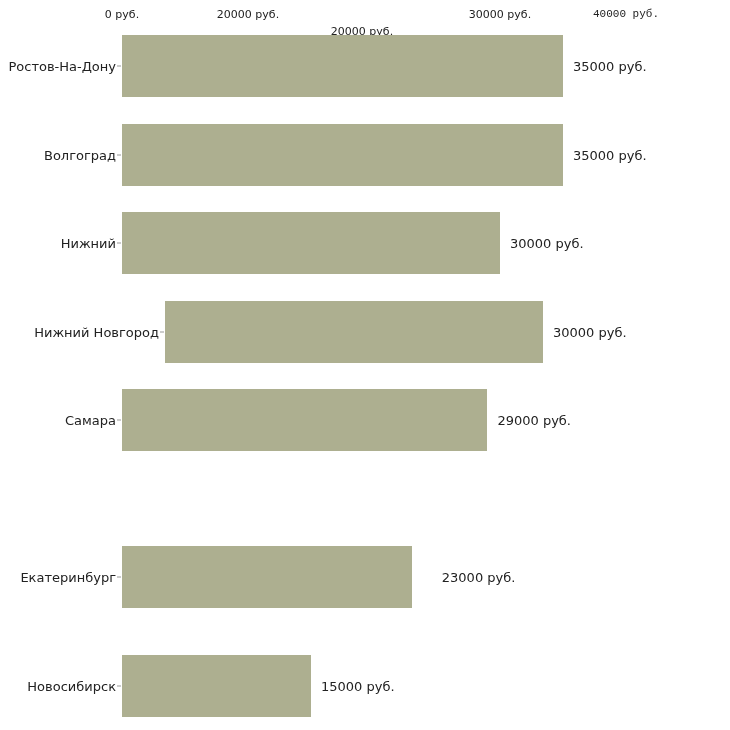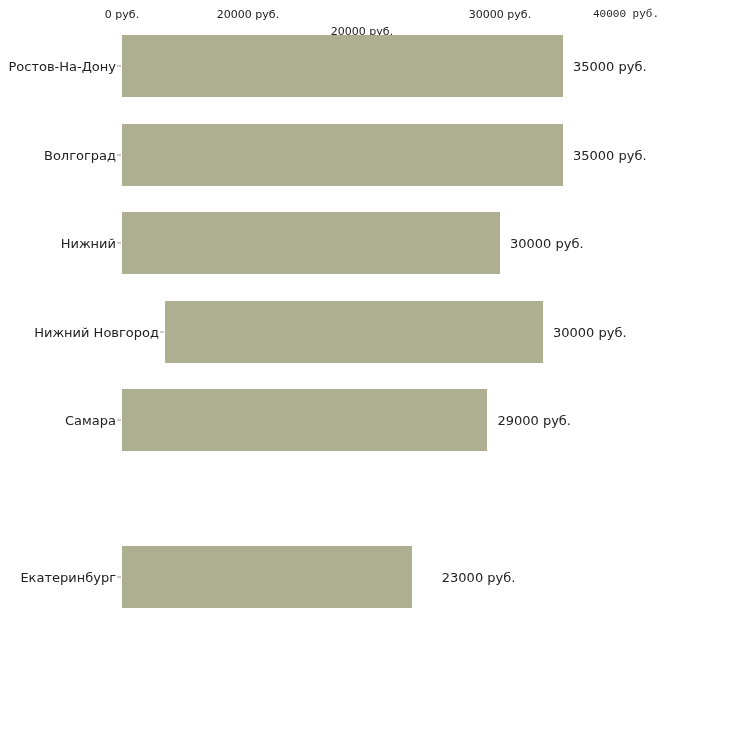--- a/index.html
+++ b/index.html
@@ -123,14 +123,20 @@
         <span class="cat-tickmark"></span>
         <div class="bar" style="width: 365.4px; background: rgb(173, 175, 144);"></div>
         <span class="bar-value" style="left: 365.4px;">29000 руб.</span>
       </div>
       <div class="row" style="top: 524px; height: 62px;">
         <span class="cat-label">Екатеринбург</span>
         <span class="cat-tickmark"></span>
         <div class="bar" style="width: 289.8px; background: rgb(173, 175, 144);"></div>
         <span class="bar-value" style="left: 289.8px; margin-left: 20px;">23000 руб.</span>
       </div>
+      <div class="row" style="top: 632.75px; height: 62px;">
+        <span class="cat-label">Новосибирск</span>
+        <span class="cat-tickmark"></span>
+        <div class="bar" style="width: 189px; background: rgb(173, 175, 144);"></div>
+        <span class="bar-value" style="left: 189px;">15000 руб.</span>
+      </div>
     </div>
 </div>
 
 </body></html>

